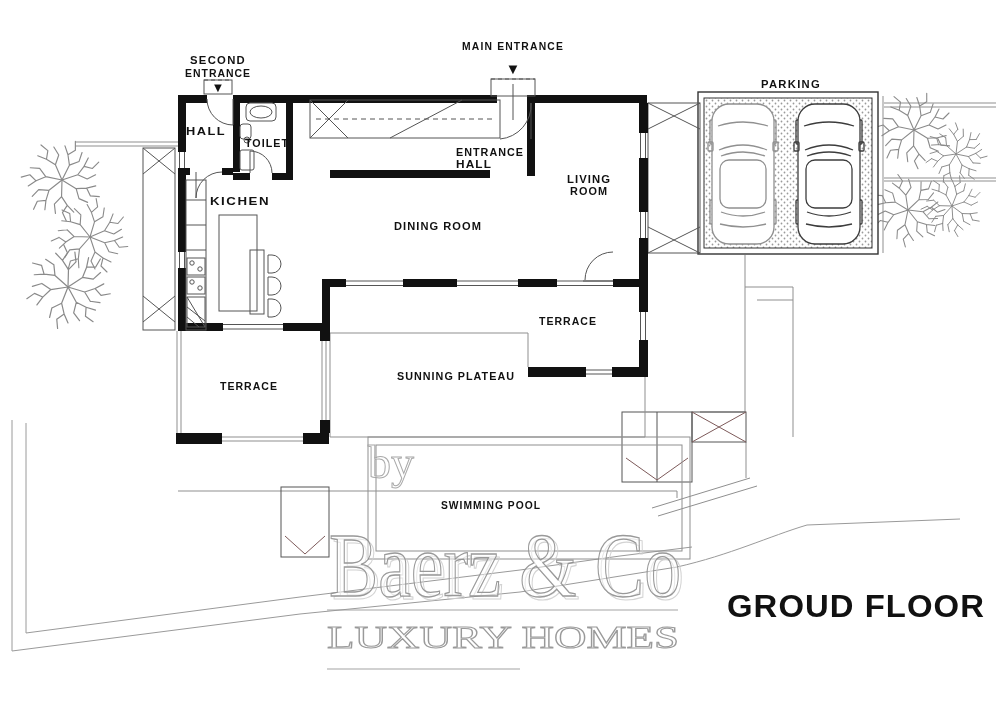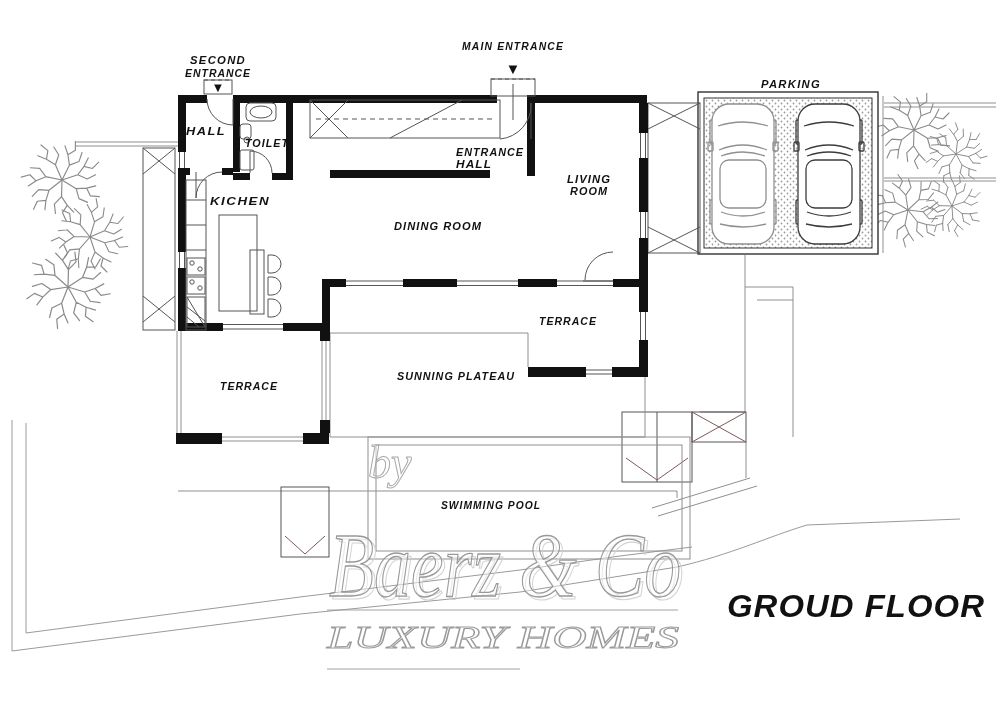--- a/index.html
+++ b/index.html
@@ -1,17 +1,17 @@
 <!DOCTYPE html>
 <html><head>
 <meta charset="utf-8">
 <style>
   html,body{margin:0;padding:0;background:#fff;}
   #canvas{position:relative;width:1000px;height:702px;background:#ffffff;overflow:hidden;
-          font-family:"Liberation Sans", sans-serif;font-style:italic;}
+          font-family:"Liberation Sans", sans-serif;}
   svg{display:block;}
   .lbl{font-family:"Liberation Sans", sans-serif;font-weight:bold;fill:#111111;}
   .wm{font-family:"Liberation Serif", serif;}
   .wall{fill:#111111;stroke:none;}
   .thin{stroke:#555555;stroke-width:1;fill:none;}
   .lt{stroke:#8f8f8f;stroke-width:1;fill:none;}
   .terrain{stroke:#9a9a9a;stroke-width:1;fill:none;}
   .acc{stroke:#7d5a5a;stroke-width:1;fill:none;}
 </style>
 </head>

